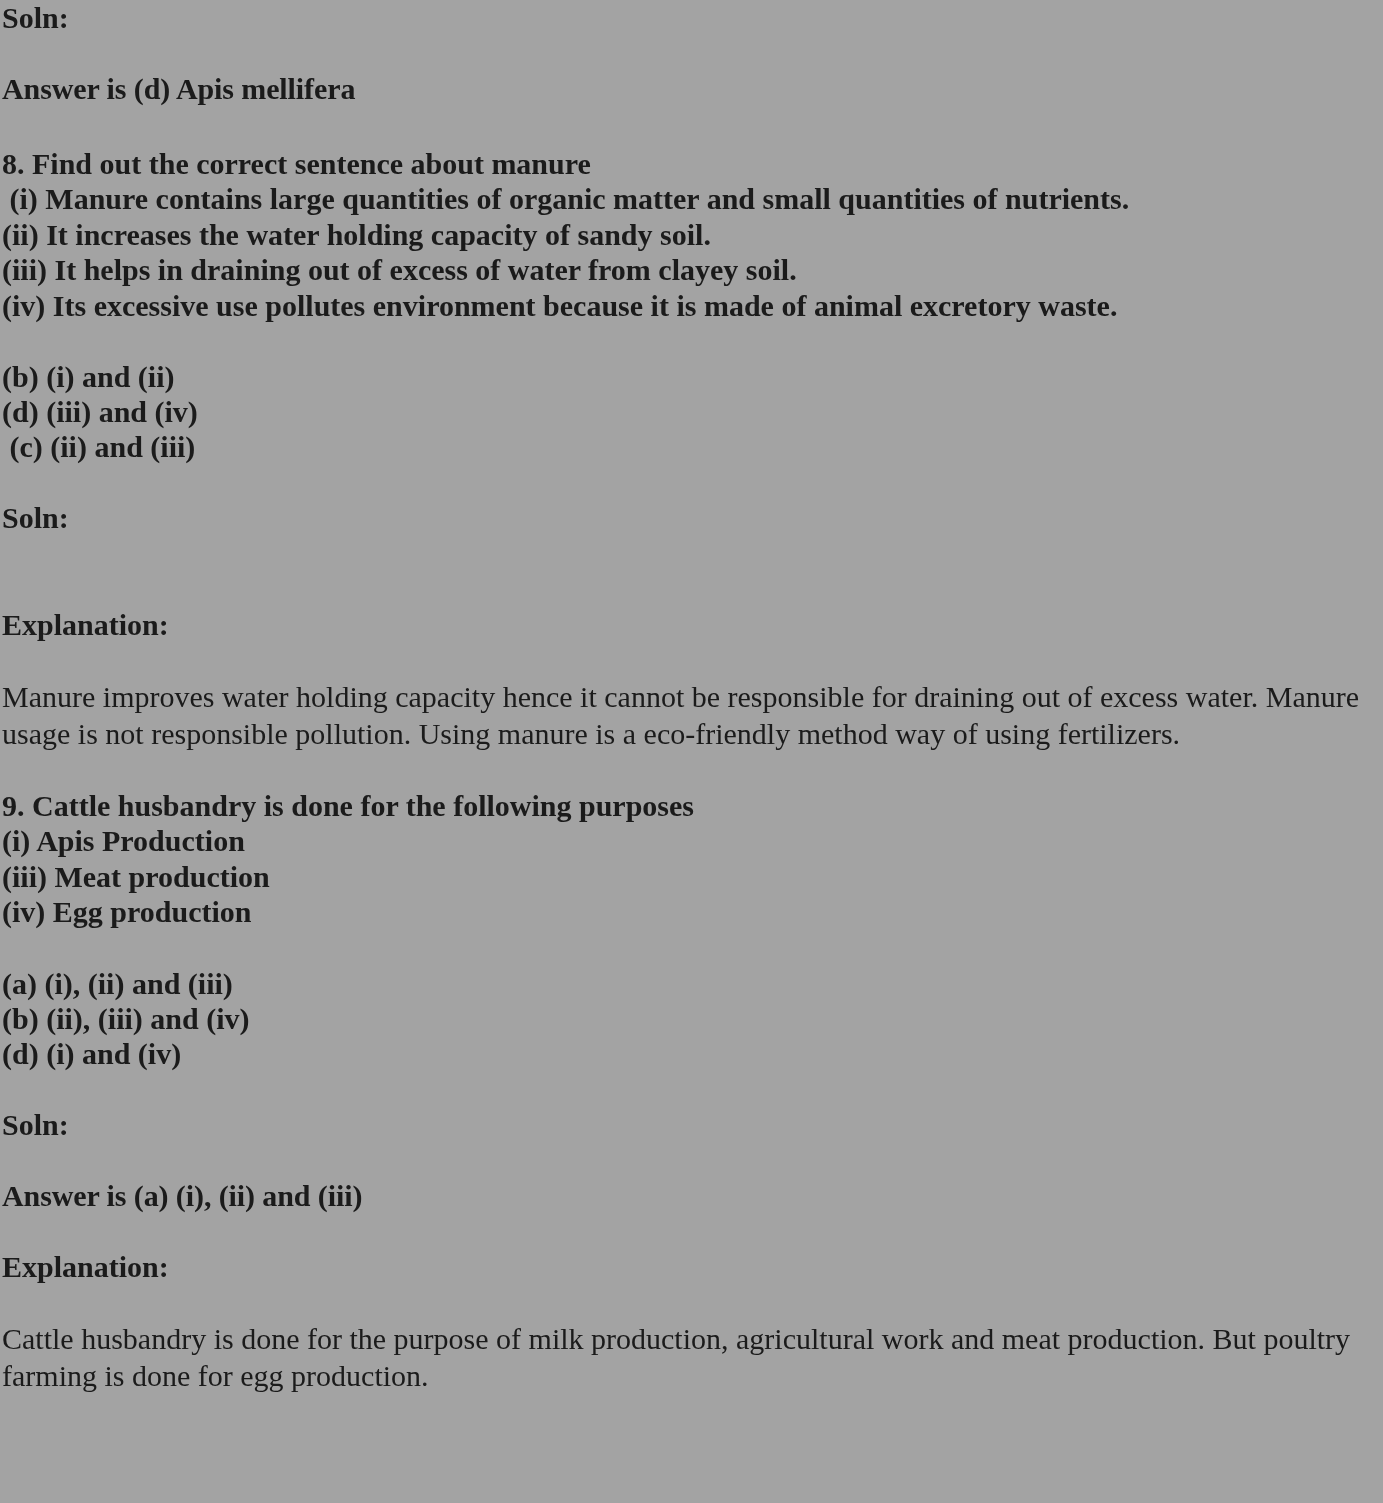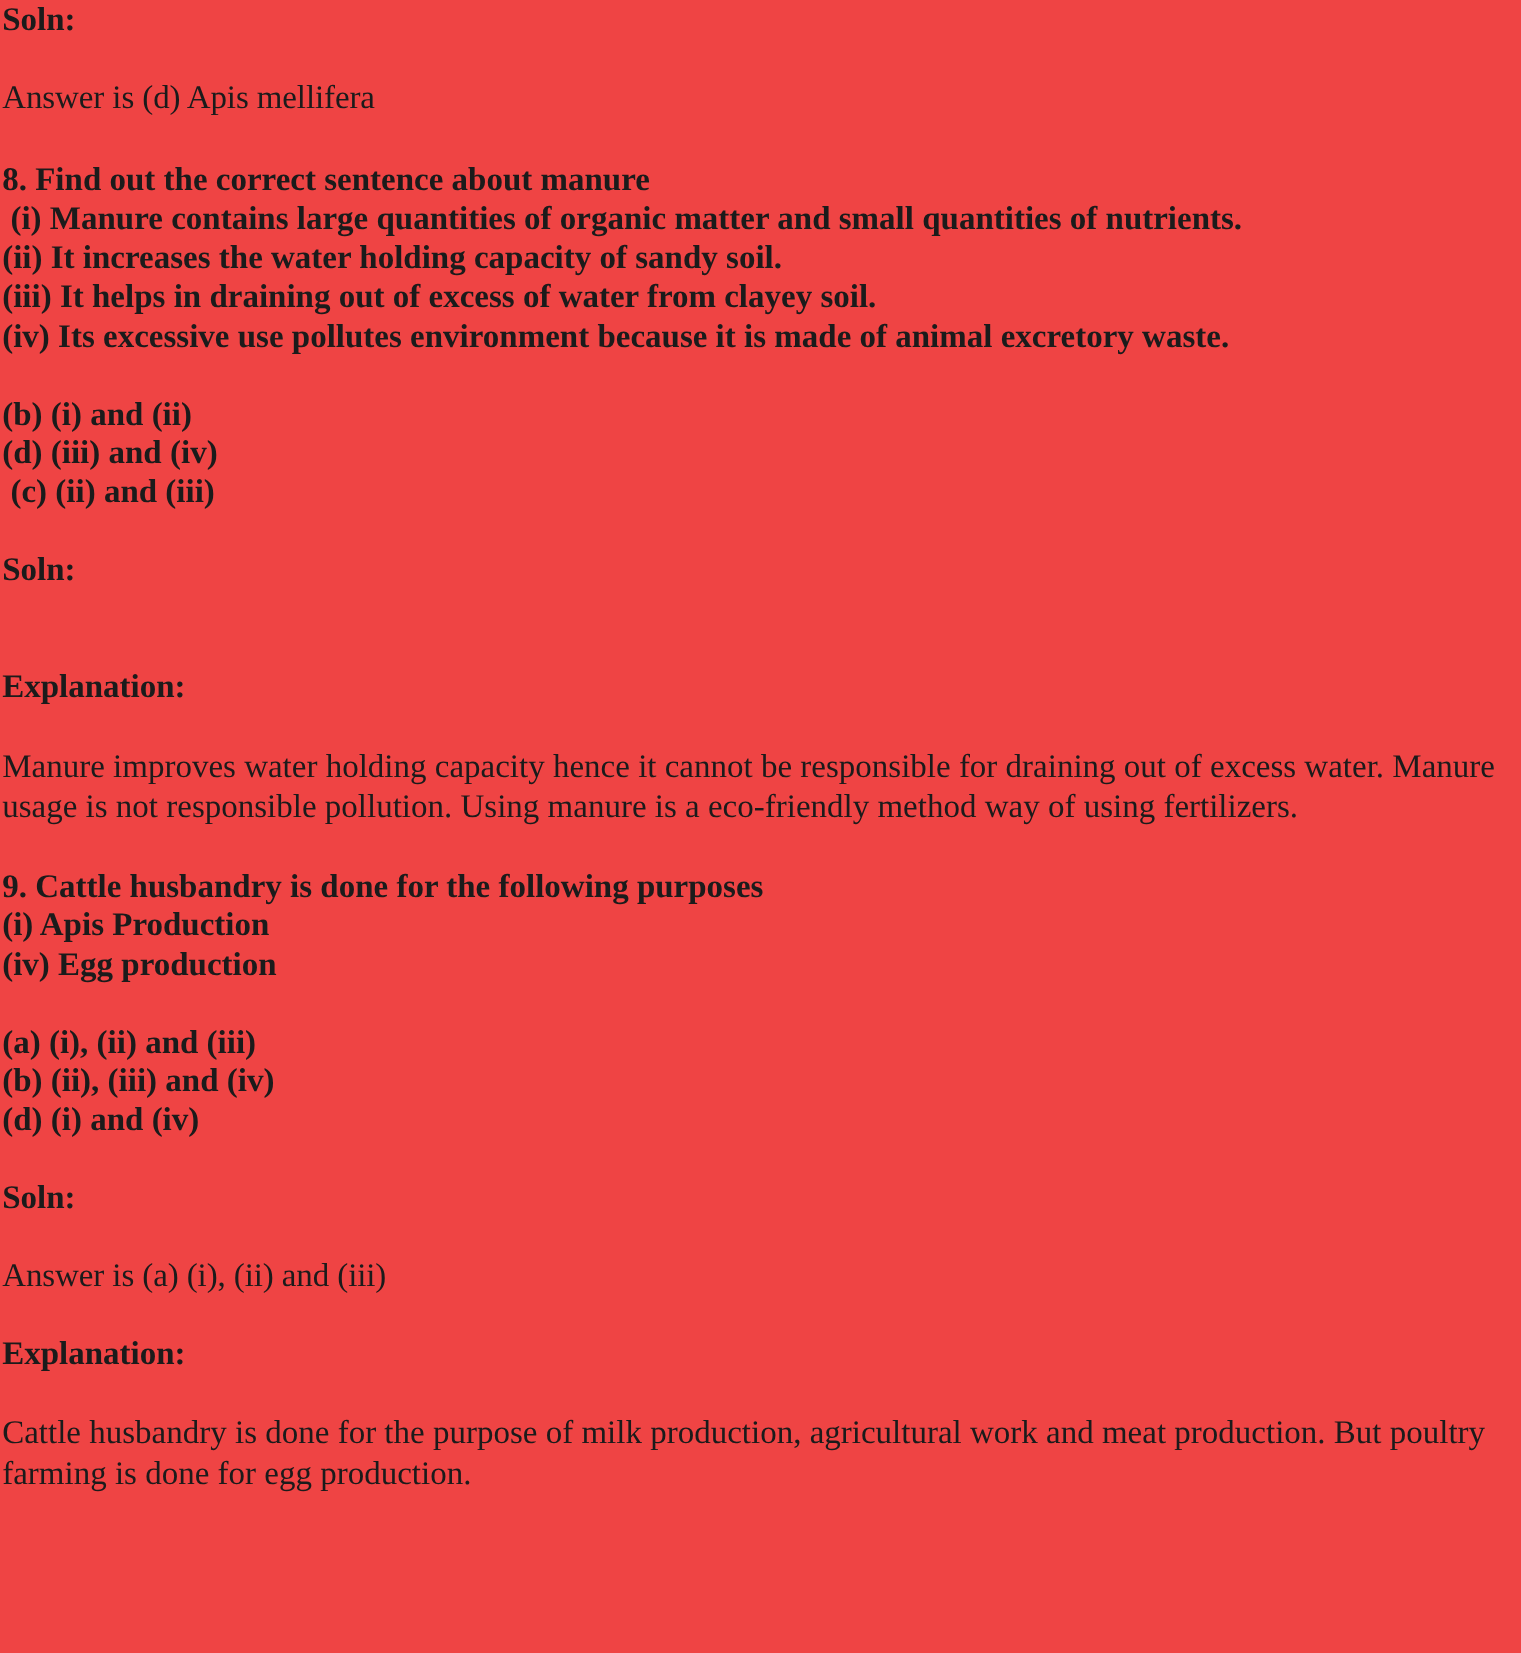--- a/index.html
+++ b/index.html
@@ -14,33 +14,33 @@
     font-family: "Liberation Serif", "DejaVu Serif", serif;
     color: #1b1b1b;
     overflow: hidden;
   }
   .page {
     position: relative;
     width: 1383px;
     height: 1503px;
     box-sizing: border-box;
     padding: 0 2px;
-    background: #ef4444;
+    background: #a3a3a3;
   }
 
   
   .line {
     display: block;
     font-size: 30px;
     line-height: 35px;
     letter-spacing: -0.1px;
     white-space: pre-wrap;
   }
   .bold  { font-weight: bold; }
-  .reg   { font-weight: normal; }
+  .reg   { font-weight: bold; }
 
   .heading {
     font-weight: bold;
     font-size: 30px;
     line-height: 35px;
   }
   .gap-md { height: 36px; }
   .gap-lg { height: 40px; }
 
   .para {
@@ -100,20 +100,21 @@
   <div class="gap-md"></div>
   <div class="gap-md"></div>
   <div class="heading">Explanation:</div>
   <div class="gap-md"></div>
   <div class="para">Manure improves water holding capacity hence it cannot be responsible for draining out of excess water. Manure usage is not responsible pollution. Using manure is a eco-friendly method way of using fertilizers.</div>
 
   <div class="gap-md"></div>
 
   <div class="qtitle">9. Cattle husbandry is done for the following purposes</div>
   <div class="stmt">(i) Apis Production</div>
+  <div class="stmt">(iii) Meat production</div>
   <div class="stmt">(iv) Egg production</div>
 
   <div class="gap-md"></div>
 
   <div class="opt">(a) (i), (ii) and (iii)</div>
   <div class="opt">(b) (ii), (iii) and (iv)</div>
   <div class="opt">(d) (i) and (iv)</div>
 
   <div class="gap-md"></div>
 

